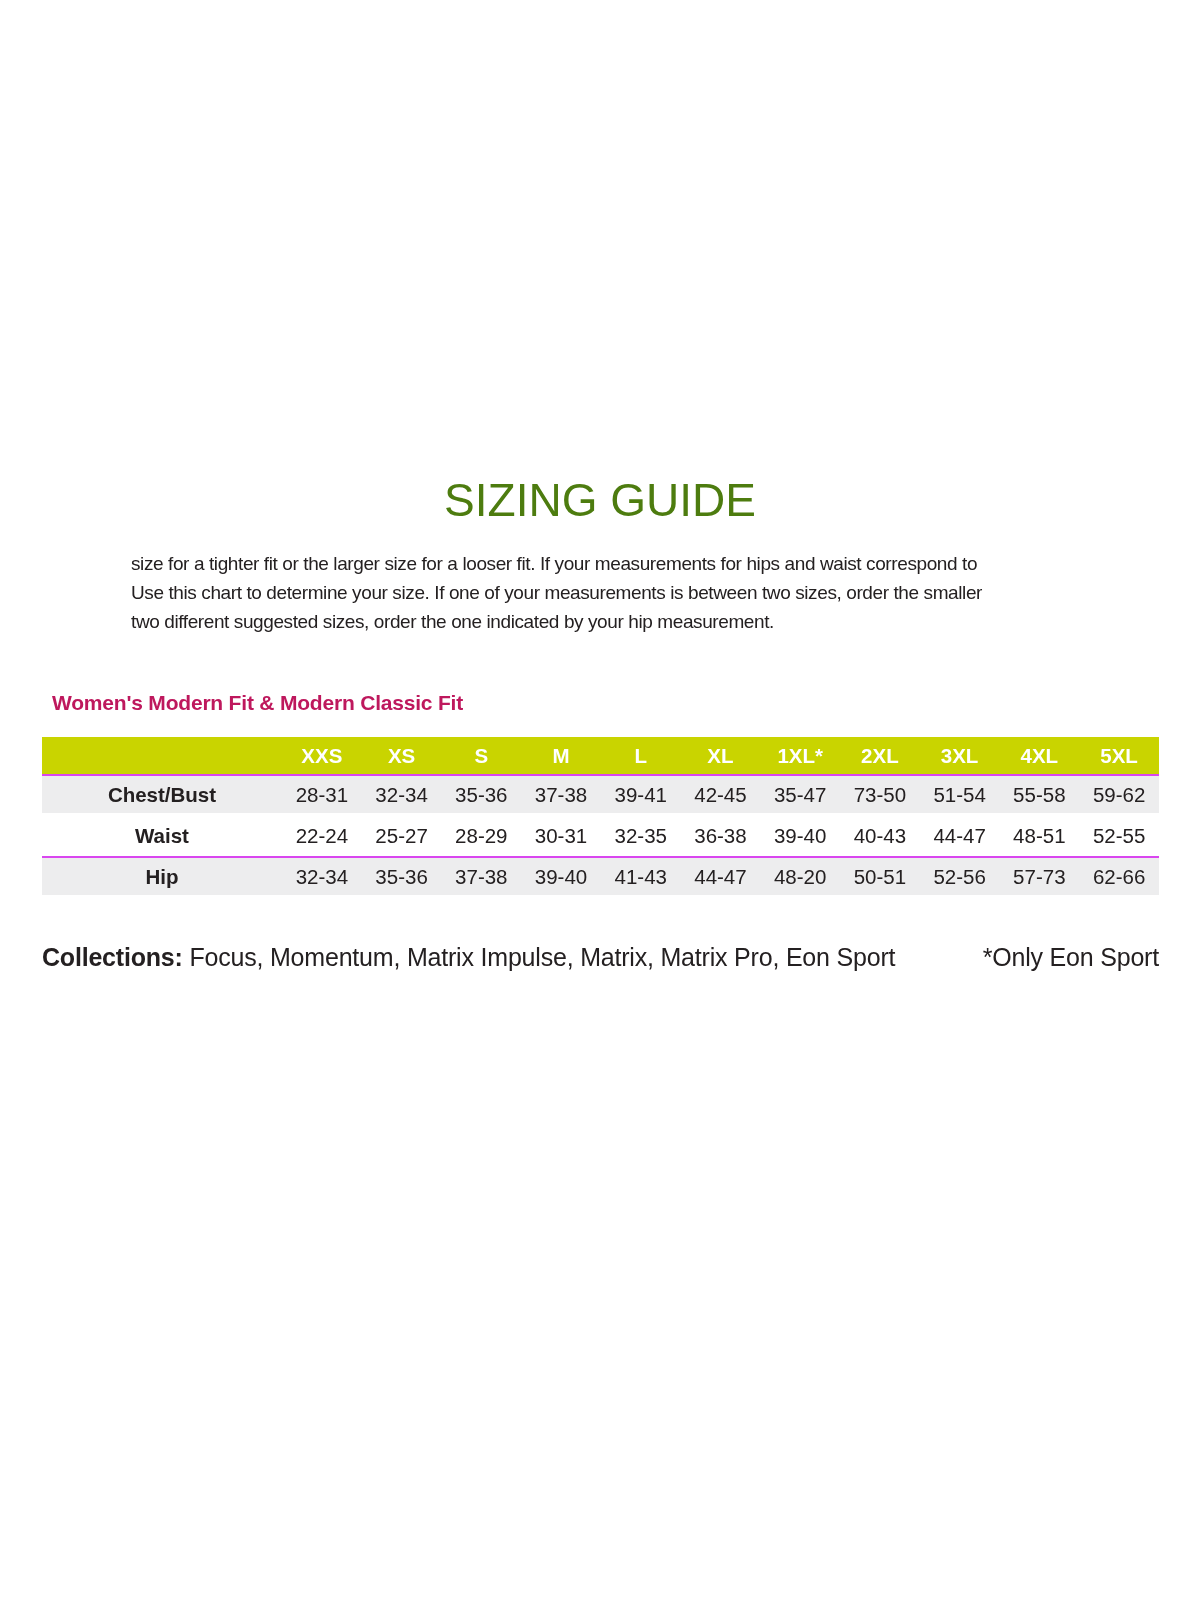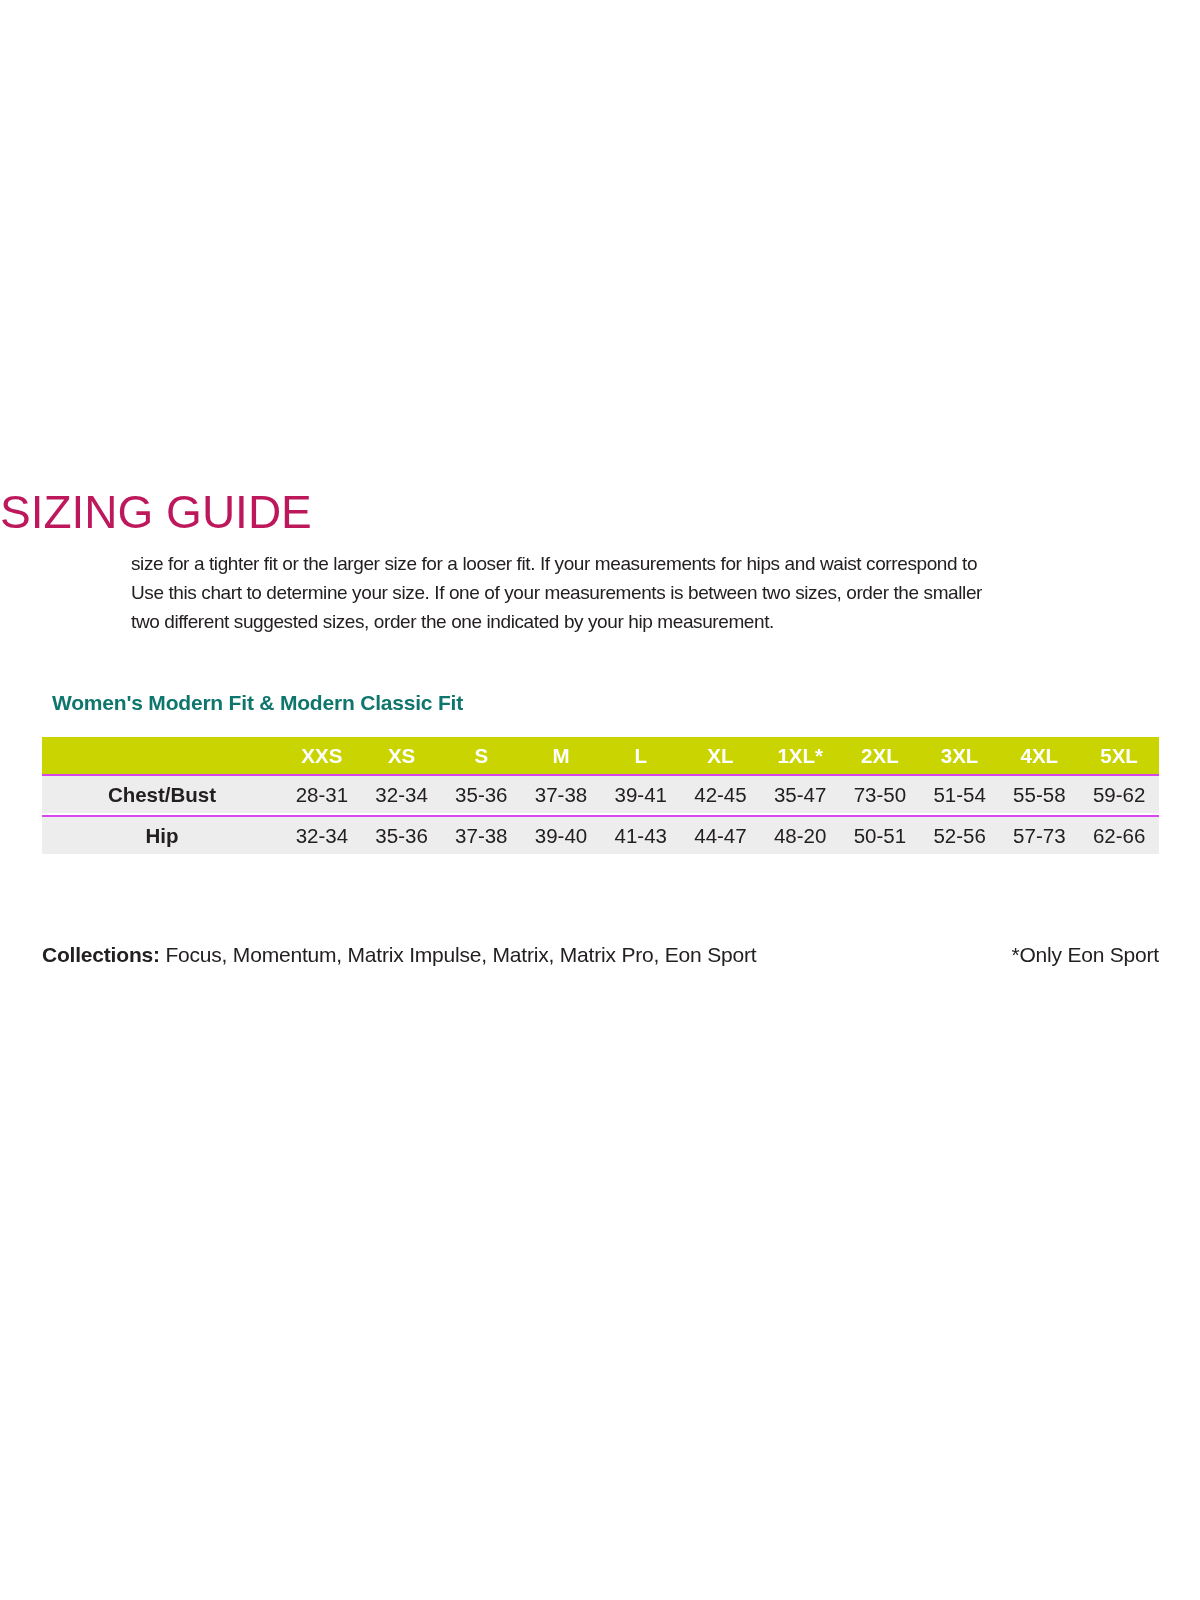--- a/index.html
+++ b/index.html
@@ -12,44 +12,44 @@
   .page {
     position: relative;
     width: 1200px; height: 1600px;
     background: #ffffff;
     overflow: hidden;
   }
   .title {
     position: absolute;
     top: 477px; left: 0;
     width: 100%;
+    text-align: center;
     font-size: 46px;
     font-weight: 400;
     letter-spacing: 0px;
     line-height: 1;
-    color: #be185d;
-    margin-top: 12px;
+    color: #4d7c0f;
   }
   .intro {
     position: absolute;
     top: 549px; left: 131px;
     width: 940px;
     font-size: 19px;
     letter-spacing: -0.4px;
     line-height: 29px;
     color: #242021;
   }
   .intro .intro-line { white-space: nowrap; }
   .section-heading {
     position: absolute;
     top: 691px; left: 52px;
     font-size: 21px;
     font-weight: 700;
     letter-spacing: -0.2px;
-    color: #0f766e;
+    color: #be185d;
   }
   table.size-table {
     position: absolute;
     top: 737px; left: 42px;
     width: 1117px;
     border-collapse: separate;
     border-spacing: 0;
     table-layout: fixed;
     text-align: center;
   }
@@ -74,21 +74,21 @@
     border-bottom: 2px solid #ffffff;
   }
   table.size-table td.row-label { font-weight: 700; }
   .footer {
     position: absolute;
     top: 943px; left: 42px;
     width: 1117px;
     display: flex;
     justify-content: space-between;
     align-items: baseline;
-    font-size: 21px;
+    font-size: 25px;
     letter-spacing: -0.2px;
     color: #242021;
   }
   .footer .bold { font-weight: 700; }
 </style>
 </head>
 <body>
 
 <div class="page">
 
@@ -141,20 +141,34 @@
         <td>35-36</td>
         <td>37-38</td>
         <td>39-41</td>
         <td>42-45</td>
         <td>35-47</td>
         <td>73-50</td>
         <td>51-54</td>
         <td>55-58</td>
         <td>59-62</td>
       </tr>
+      <tr>
+        <td class="row-label">Waist</td>
+        <td>22-24</td>
+        <td>25-27</td>
+        <td>28-29</td>
+        <td>30-31</td>
+        <td>32-35</td>
+        <td>36-38</td>
+        <td>39-40</td>
+        <td>40-43</td>
+        <td>44-47</td>
+        <td>48-51</td>
+        <td>52-55</td>
+      </tr>
       <tr class="alt">
         <td class="row-label">Hip</td>
         <td>32-34</td>
         <td>35-36</td>
         <td>37-38</td>
         <td>39-40</td>
         <td>41-43</td>
         <td>44-47</td>
         <td>48-20</td>
         <td>50-51</td>

